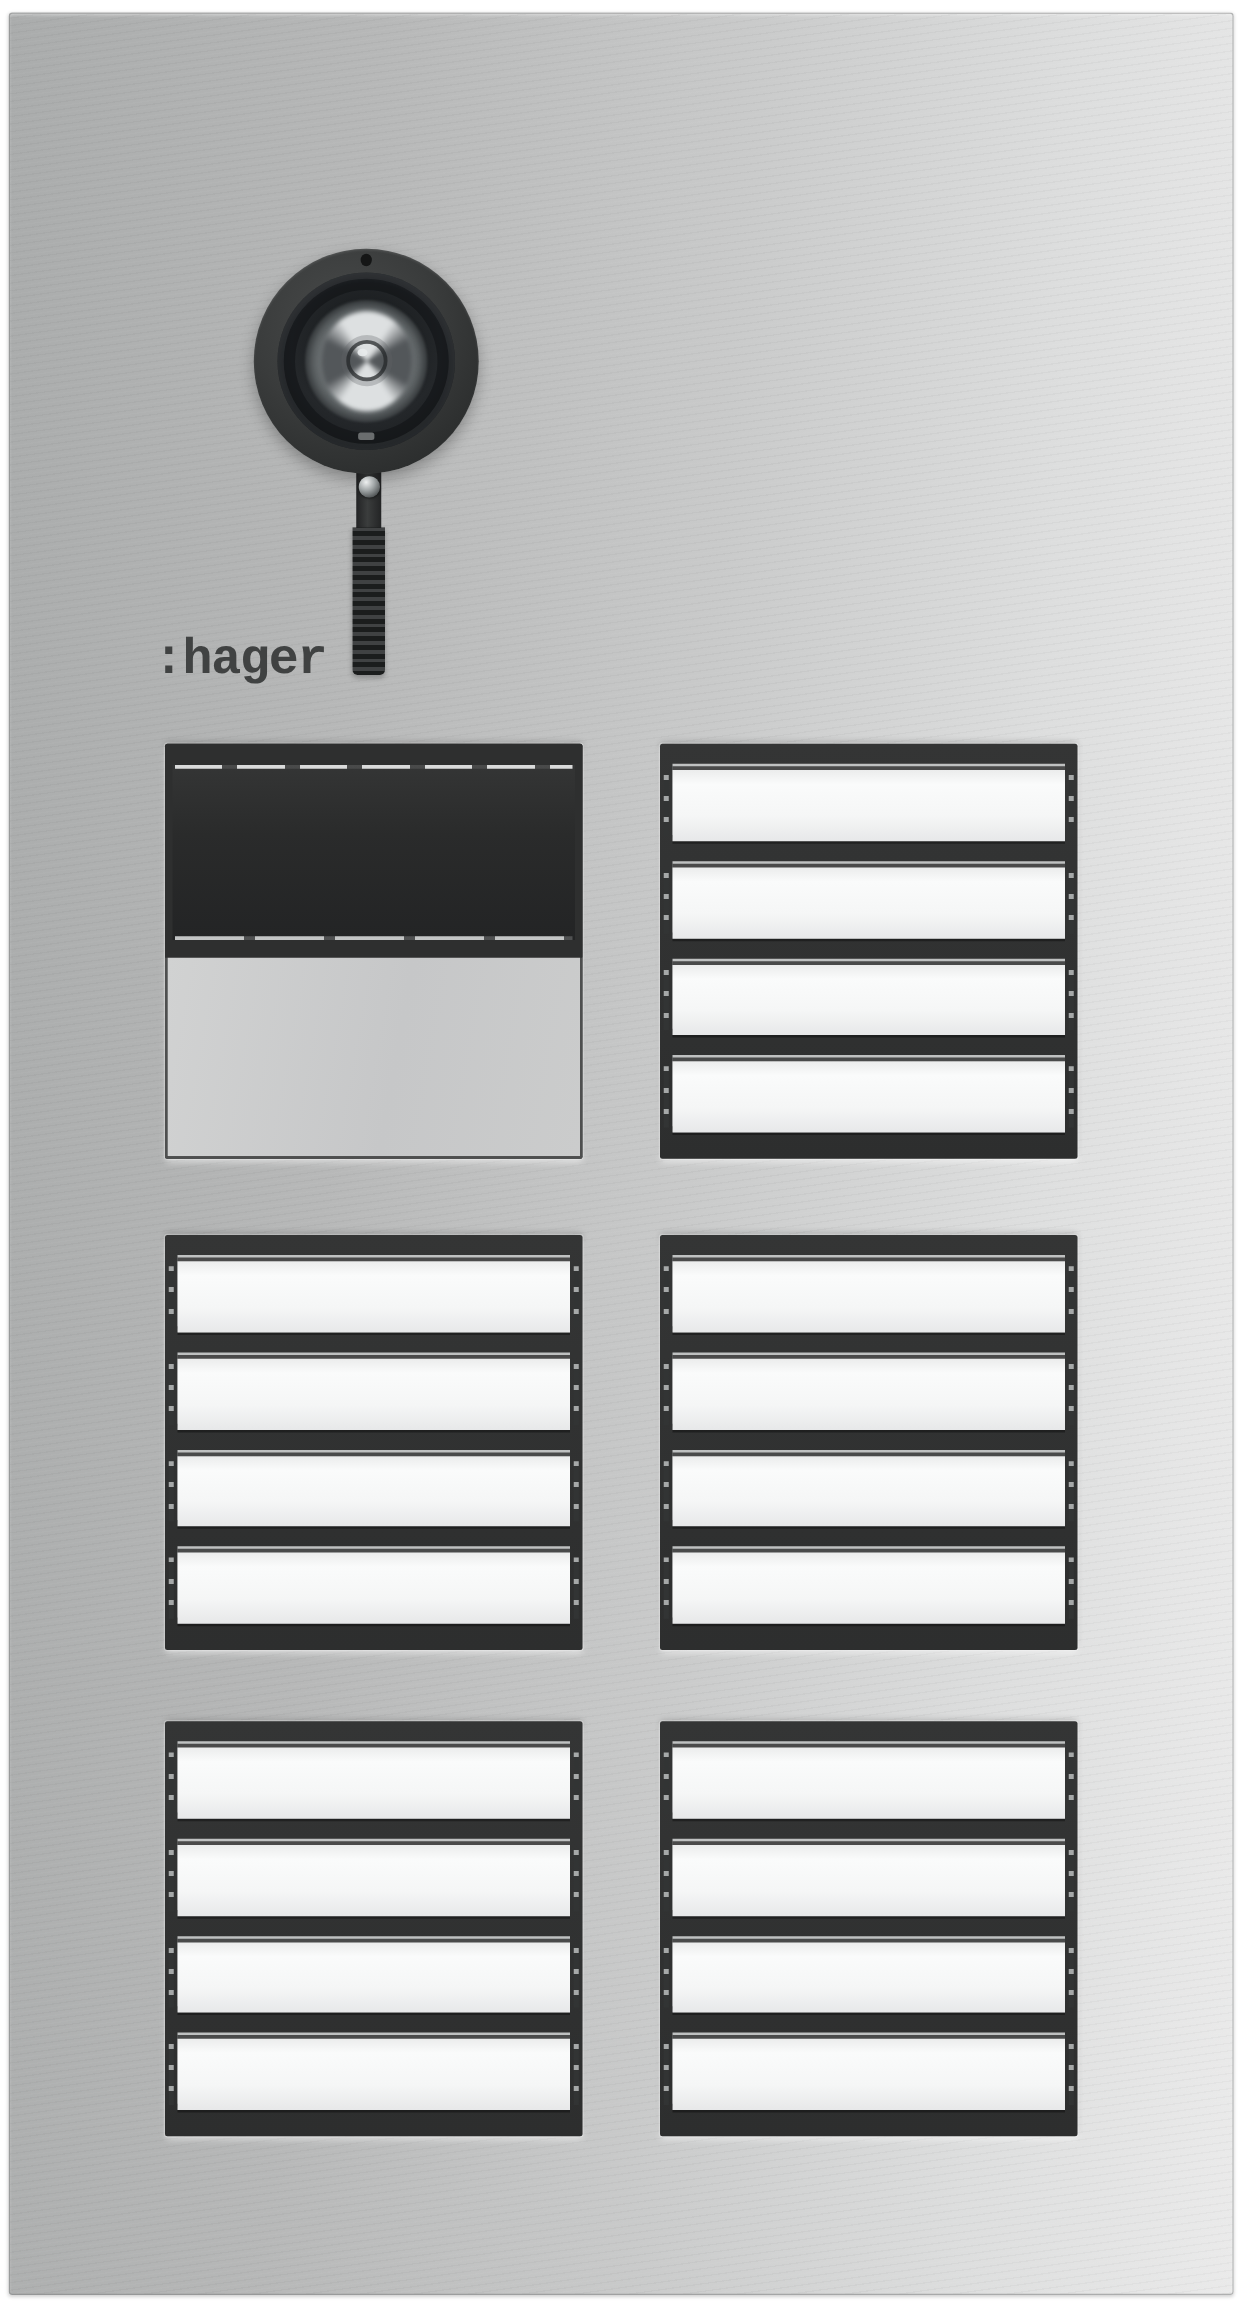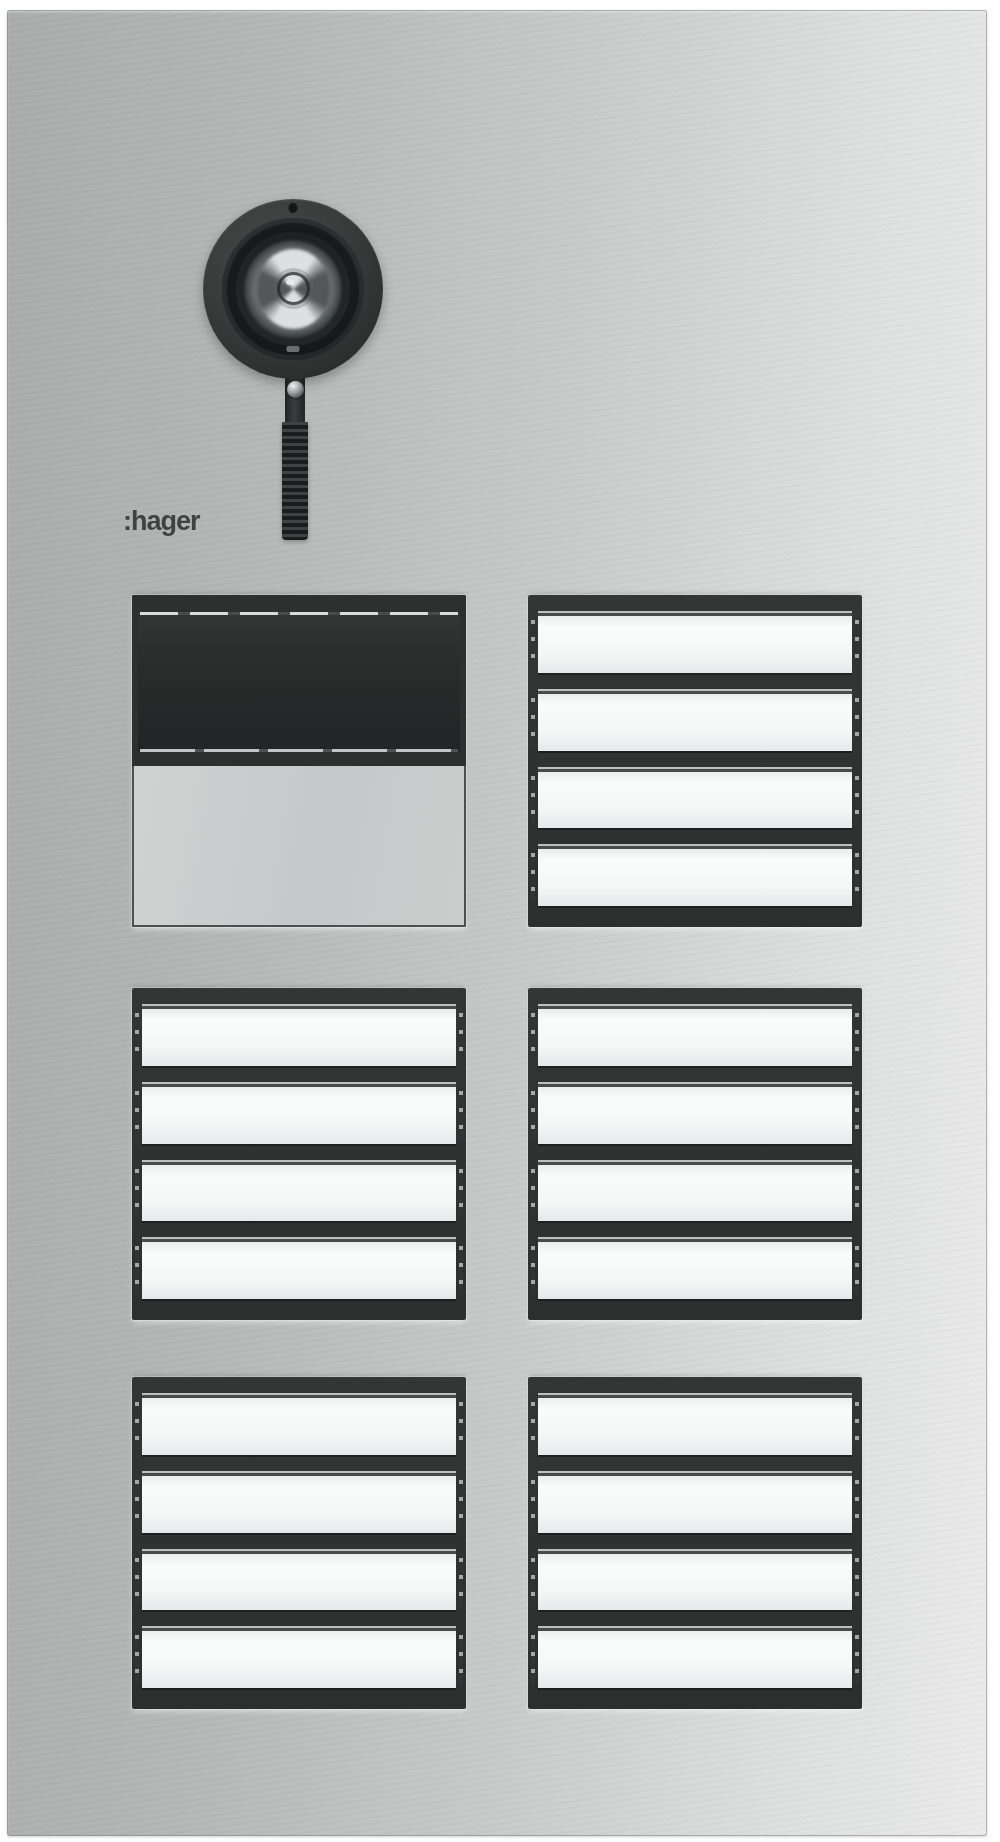--- a/index.html
+++ b/index.html
@@ -74,21 +74,21 @@
     width:13px;height:6px;border-radius:2px;background:rgba(190,193,194,.5);
   }
   .camera-screw{
     position:absolute;left:280px;top:371px;width:17px;height:17px;border-radius:50%;
     background:radial-gradient(circle at 35% 28%,#eef0f0 0%,#a2a7a8 40%,#4d5152 80%,#323535 100%);
     box-shadow:0 1px 2px rgba(0,0,0,.5);
   }
   
   .logo{
     position:absolute;left:116px;top:496px;
-    font-size:27px;font-weight:bold;letter-spacing:-1px;color:#404242;
+    font-size:40px;font-weight:bold;letter-spacing:-1px;color:#404242;font-family:Liberation Mono, monospace;
   }
   
   .module{
     position:absolute;width:334px;height:332px;border-radius:2px;
     background:linear-gradient(180deg,#343535 0%,#2d2e2e 100%);
     box-shadow:0 0 0 1px rgba(255,255,255,.25), 0 3px 6px -1px rgba(255,255,255,.55),
                0 -2px 5px -1px rgba(0,0,0,.2);
   }
   .pos-tl{left:125px;top:585px;} .pos-tr{left:521px;top:585px;}
   .pos-ml{left:125px;top:978px;} .pos-mr{left:521px;top:978px;}

